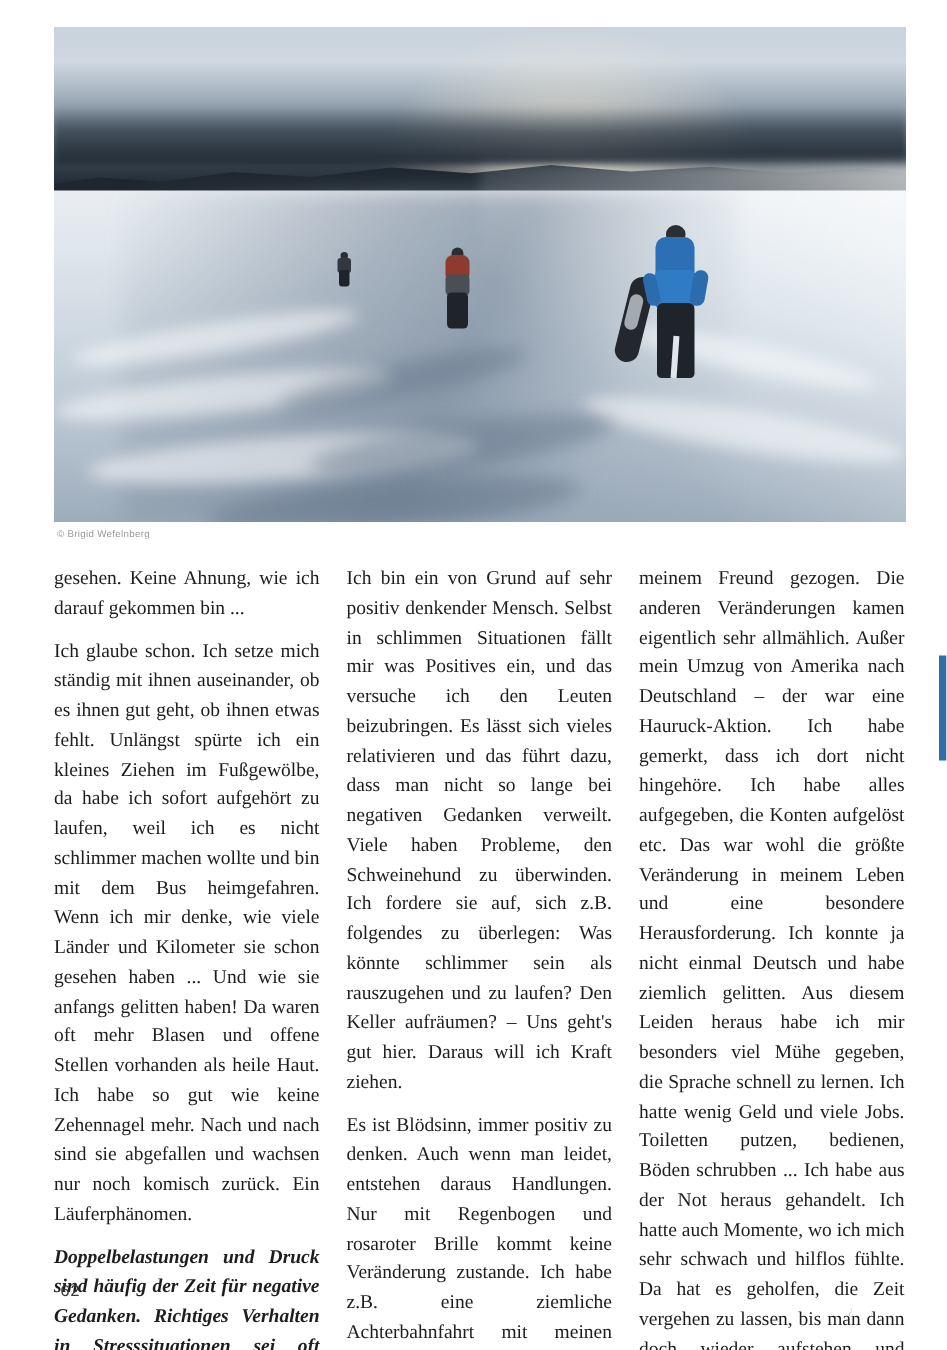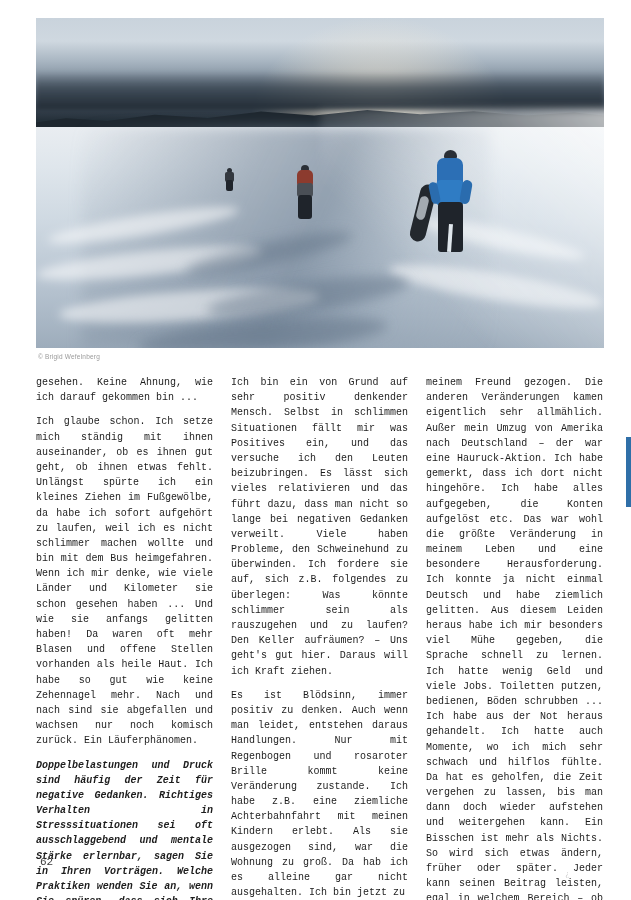--- a/index.html
+++ b/index.html
@@ -172,25 +172,25 @@
     position: absolute;
     left: 36px;
     top: 375px;
     width: 568px;
     height: 460px;
     display: flex;
     gap: 18px;
   }
   .col {
     width: 177px;
-    font-size: 10px;
+    font-size: 13px;
     line-height: 1.52;
     color: #1d1d1d;
     text-align: justify;
-    font-family: Liberation Mono, monospace;
+    font-family: Liberation Serif, serif;
   }
   .col p { margin: 0 0 9px 0; }
   .col p.q {
     font-style: italic;
     font-weight: bold;
   }
 
   
   .folio {
     position: absolute;

